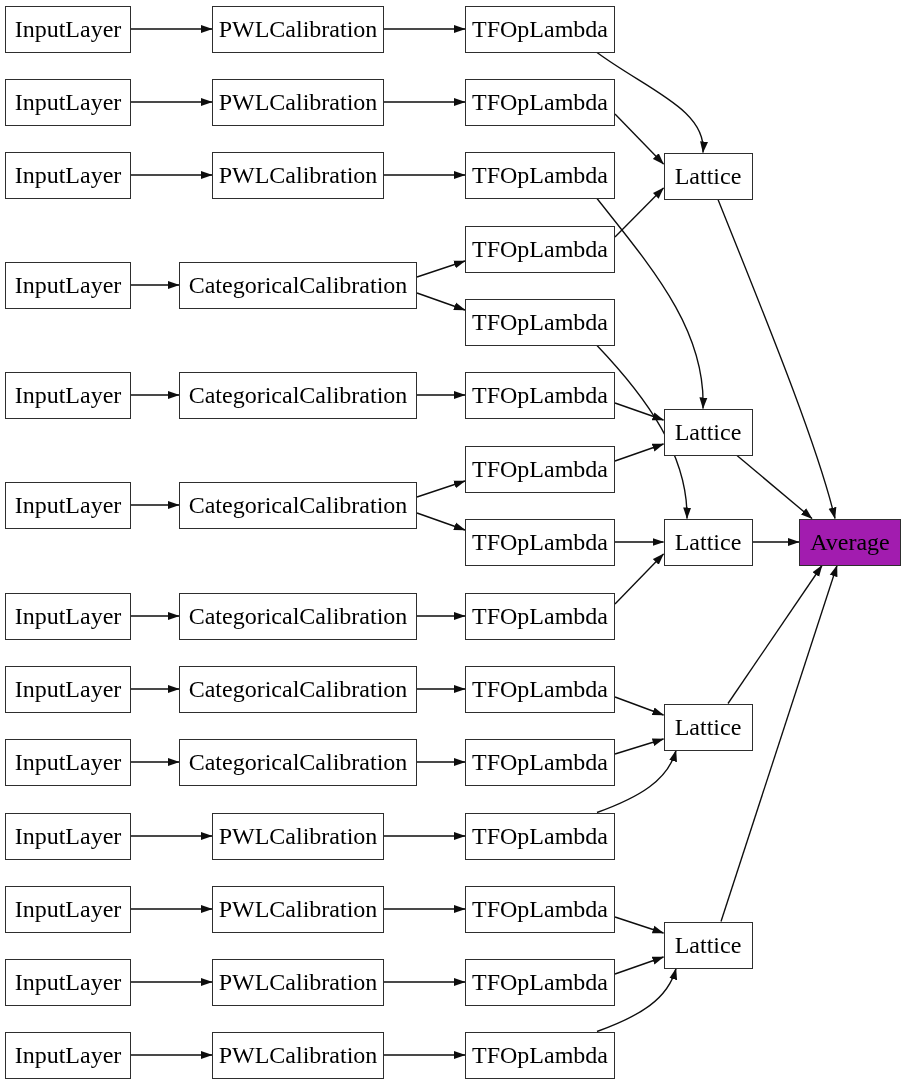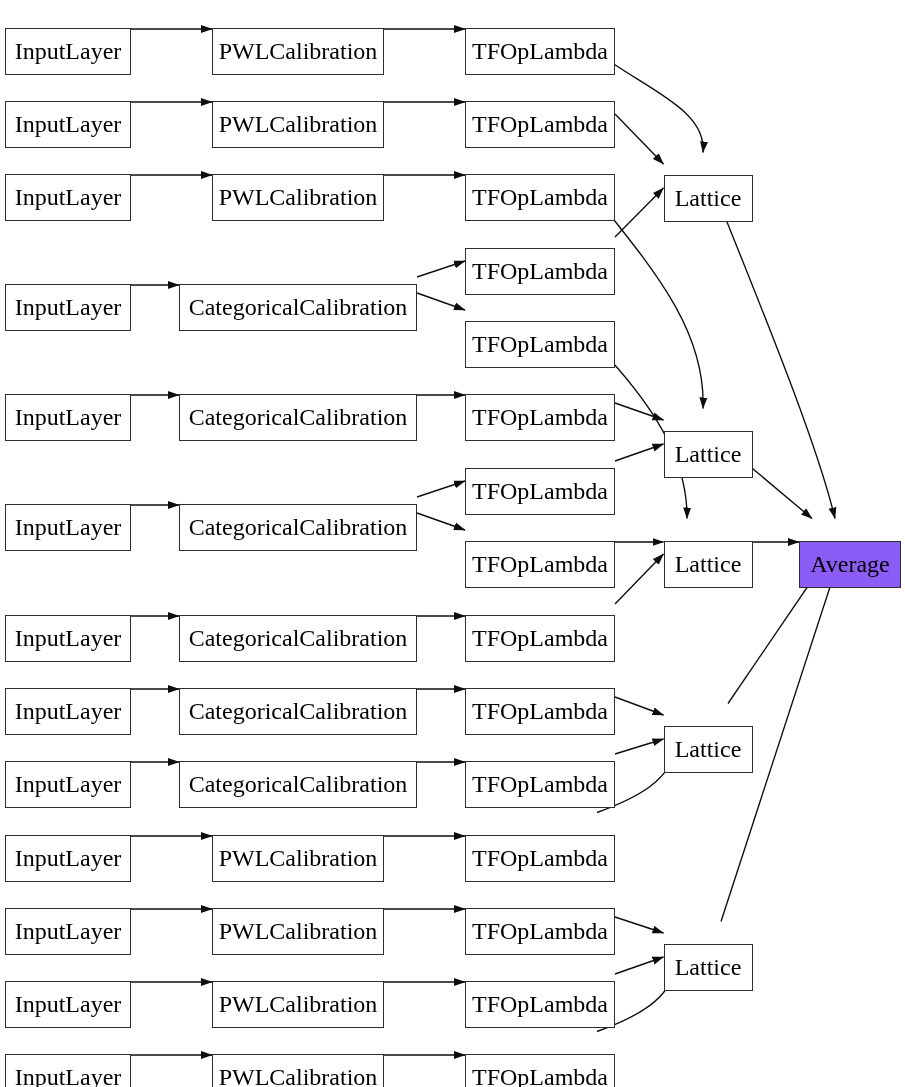--- a/index.html
+++ b/index.html
@@ -25,21 +25,20 @@
     box-sizing: border-box;
     border: 1.4px solid #2e2e2e;
     background: #ffffff;
     display: flex;
     align-items: center;
     justify-content: center;
     font-size: 24px;
     line-height: 1;
     white-space: nowrap;
     color: #000000;
-    margin-top: 22px;
   }
 </style>
 </head>
 <body>
 
 <div id="canvas" class="canvas" style="background: rgb(255, 255, 255);">
   <svg id="edge-layer" width="905" height="1087" viewBox="0 0 905 1087" xmlns="http://www.w3.org/2000/svg">
     <defs>
       <marker id="arrowhead" viewBox="0 0 12 9" refX="11" refY="4.5" markerWidth="12" markerHeight="9" orient="auto" markerUnits="userSpaceOnUse">
         <path id="arrowhead-shape" d="M0,0.5 L11.6,4.5 L0,8.5 Z" fill="#0d0d0d"></path>
@@ -110,21 +109,21 @@
     <div class="node" style="left: 465px; top: 298.5px; width: 150px; height: 47px; border-color: rgb(46, 46, 46); background: rgb(255, 255, 255); color: rgb(0, 0, 0);">TFOpLambda</div>
     <div class="node" style="left: 5px; top: 371.5px; width: 126px; height: 47px; border-color: rgb(46, 46, 46); background: rgb(255, 255, 255); color: rgb(0, 0, 0);">InputLayer</div>
     <div class="node" style="left: 179px; top: 371.5px; width: 238px; height: 47px; border-color: rgb(46, 46, 46); background: rgb(255, 255, 255); color: rgb(0, 0, 0);">CategoricalCalibration</div>
     <div class="node" style="left: 465px; top: 371.5px; width: 150px; height: 47px; border-color: rgb(46, 46, 46); background: rgb(255, 255, 255); color: rgb(0, 0, 0);">TFOpLambda</div>
     <div class="node" style="left: 663.5px; top: 408.5px; width: 89px; height: 47px; border-color: rgb(46, 46, 46); background: rgb(255, 255, 255); color: rgb(0, 0, 0);">Lattice</div>
     <div class="node" style="left: 465px; top: 445.5px; width: 150px; height: 47px; border-color: rgb(46, 46, 46); background: rgb(255, 255, 255); color: rgb(0, 0, 0);">TFOpLambda</div>
     <div class="node" style="left: 5px; top: 481.5px; width: 126px; height: 47px; border-color: rgb(46, 46, 46); background: rgb(255, 255, 255); color: rgb(0, 0, 0);">InputLayer</div>
     <div class="node" style="left: 179px; top: 481.5px; width: 238px; height: 47px; border-color: rgb(46, 46, 46); background: rgb(255, 255, 255); color: rgb(0, 0, 0);">CategoricalCalibration</div>
     <div class="node" style="left: 465px; top: 518.5px; width: 150px; height: 47px; border-color: rgb(46, 46, 46); background: rgb(255, 255, 255); color: rgb(0, 0, 0);">TFOpLambda</div>
     <div class="node" style="left: 663.5px; top: 518.5px; width: 89px; height: 47px; border-color: rgb(46, 46, 46); background: rgb(255, 255, 255); color: rgb(0, 0, 0);">Lattice</div>
-    <div class="node" style="left: 799px; top: 518.5px; width: 102px; height: 47px; border-color: rgb(46, 46, 46); background: #8b5cf6; color: rgb(0, 0, 0);">Average</div>
+    <div class="node" style="left: 799px; top: 518.5px; width: 102px; height: 47px; border-color: rgb(46, 46, 46); background: #a21caf; color: rgb(0, 0, 0);">Average</div>
     <div class="node" style="left: 5px; top: 592.5px; width: 126px; height: 47px; border-color: rgb(46, 46, 46); background: rgb(255, 255, 255); color: rgb(0, 0, 0);">InputLayer</div>
     <div class="node" style="left: 179px; top: 592.5px; width: 238px; height: 47px; border-color: rgb(46, 46, 46); background: rgb(255, 255, 255); color: rgb(0, 0, 0);">CategoricalCalibration</div>
     <div class="node" style="left: 465px; top: 592.5px; width: 150px; height: 47px; border-color: rgb(46, 46, 46); background: rgb(255, 255, 255); color: rgb(0, 0, 0);">TFOpLambda</div>
     <div class="node" style="left: 5px; top: 665.5px; width: 126px; height: 47px; border-color: rgb(46, 46, 46); background: rgb(255, 255, 255); color: rgb(0, 0, 0);">InputLayer</div>
     <div class="node" style="left: 179px; top: 665.5px; width: 238px; height: 47px; border-color: rgb(46, 46, 46); background: rgb(255, 255, 255); color: rgb(0, 0, 0);">CategoricalCalibration</div>
     <div class="node" style="left: 465px; top: 665.5px; width: 150px; height: 47px; border-color: rgb(46, 46, 46); background: rgb(255, 255, 255); color: rgb(0, 0, 0);">TFOpLambda</div>
     <div class="node" style="left: 663.5px; top: 703.5px; width: 89px; height: 47px; border-color: rgb(46, 46, 46); background: rgb(255, 255, 255); color: rgb(0, 0, 0);">Lattice</div>
     <div class="node" style="left: 5px; top: 738.5px; width: 126px; height: 47px; border-color: rgb(46, 46, 46); background: rgb(255, 255, 255); color: rgb(0, 0, 0);">InputLayer</div>
     <div class="node" style="left: 179px; top: 738.5px; width: 238px; height: 47px; border-color: rgb(46, 46, 46); background: rgb(255, 255, 255); color: rgb(0, 0, 0);">CategoricalCalibration</div>
     <div class="node" style="left: 465px; top: 738.5px; width: 150px; height: 47px; border-color: rgb(46, 46, 46); background: rgb(255, 255, 255); color: rgb(0, 0, 0);">TFOpLambda</div>

